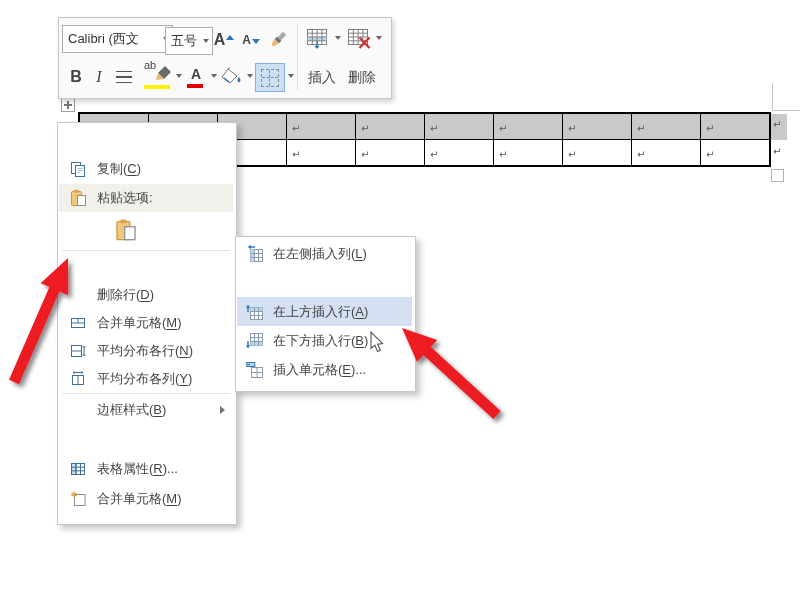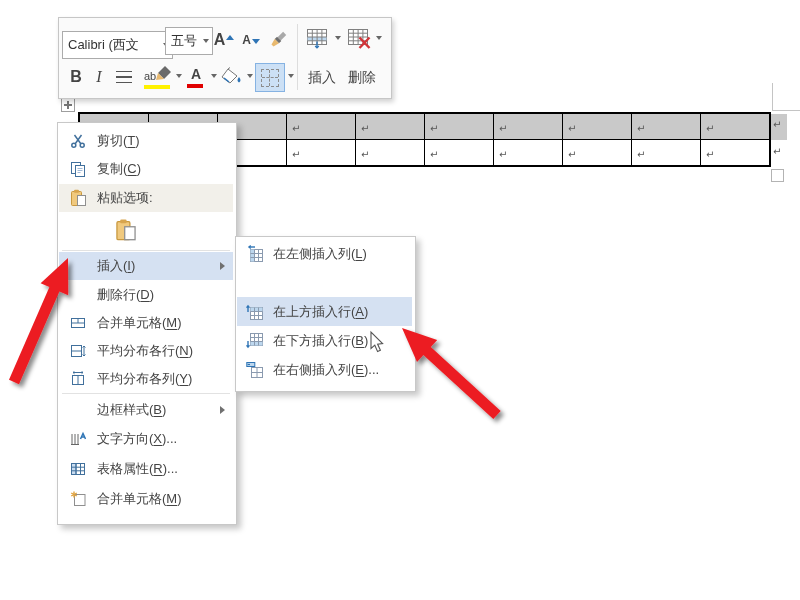--- a/index.html
+++ b/index.html
@@ -27,21 +27,21 @@
   .caret{width:0;height:0;border-left:3.5px solid transparent;border-right:3.5px solid transparent;border-top:4px solid #666}
   .vsep{position:absolute;left:238px;top:6px;width:1px;height:66px;background:#DDD}
   .bold-b{font-weight:bold;font-size:16px;color:#444}
   .ital-i{font-style:italic;font-size:16px;font-family:"Liberation Serif",serif;color:#444}
   .lines-icon div{width:16px;height:2px;background:#555;margin:2px 0}
   .ga{font-weight:bold;font-size:16px;color:#444;line-height:1}
   .gs{font-weight:bold;font-size:12px;color:#444;line-height:1}
   .tri-up{width:0;height:0;border:4px solid transparent;border-bottom:5px solid #2E74B5;margin:0 0 10px 1px}
   .tri-dn{width:0;height:0;border:4px solid transparent;border-top:5px solid #2E74B5;margin:0 0 -6px 1px}
   .hl-icon{position:relative;width:28px;height:24px}
-  .hl-icon .ab{position:absolute;left:0;bottom:7px;font-size:11px;color:#444}
+  .hl-icon .ab{position:absolute;left:0;bottom:18px;font-size:11px;color:#444}
   .hl-icon svg{position:absolute;right:0;top:0}
   .ybar{position:absolute;left:0;bottom:0;width:26px;height:4px;background:var(--highlight-yellow,#FFF200)}
   .fc-icon{position:relative;width:20px;height:24px;text-align:center}
   .fc-icon .a{font-weight:bold;font-size:14px;color:#444;line-height:18px}
   .rbar{position:absolute;left:1px;bottom:1px;width:16px;height:4px;background:var(--font-color-red,#E00000)}
   .borders-btn{position:absolute;background:var(--borders-button-bg,#CCE0F5);border:1px solid var(--borders-button-border,#85B2E2);
                display:flex;align-items:center;justify-content:center}
   .borders-ic{width:16px;height:16px;border:1px dashed #8C8C8C;position:relative}
   .borders-ic::before{content:"";position:absolute;left:0;right:0;top:7px;border-top:1px dashed #8C8C8C}
   .borders-ic::after{content:"";position:absolute;top:0;bottom:0;left:7px;border-left:1px dashed #8C8C8C}
@@ -102,21 +102,21 @@
 </tbody>
   </table>
 <div class="sel-strip"></div>
 <span class="eor" style="left:773px;top:119px">↵</span>
 <span class="eor" style="left:773px;top:146px">↵</span>
 <div class="resize-handle"></div>
 <div class="crop" style="left:772px;top:83px;width:1px;height:27px"></div>
 <div class="crop" style="left:772px;top:110px;width:28px;height:1px"></div>
 
 <div class="toolbar">
-  <div class="combo" style="left:3px;top:13px;width:101px;height:26px">
+  <div class="combo" style="left:3px;top:7px;width:101px;height:26px">
     <span>Calibri (西文</span>
     <span class="caret"></span>
   </div>
   <div class="combo" style="left:106px;top:9px;width:38px;height:26px">
     <span>五号</span>
     <span class="caret"></span>
   </div>
   <div class="tbtn" style="left:152px;top:9px;width:26px;height:26px">
     <span class="ga">A</span>
       <span class="tri-up"></span>
@@ -199,33 +199,20 @@
   <span class="caret" style="position:absolute;left:188px;top:56px"></span>
   <div class="borders-btn" style="left:196px;top:45px;width:28px;height:27px">
     <div class="borders-ic"></div>
   </div>
   <span class="caret" style="position:absolute;left:229px;top:56px"></span>
   <div class="tlabel" style="left:246px;top:51px;width:34px">插入</div>
   <div class="tlabel" style="left:286px;top:51px;width:34px">删除</div>
 </div>
 
 <div class="menu main-menu">
-  <div class="mi" style="top:4px">
-    <span class="ic">
-      <svg width="16" height="16" viewBox="0 0 16 16">
-          <g fill="none" stroke="#41709C" stroke-width="1.5">
-            <path d="M4.5 2 L11 11"></path>
-            <path d="M11.5 2 L5 11"></path>
-            <circle cx="3.8" cy="12.3" r="2"></circle>
-            <circle cx="12.2" cy="12.3" r="2"></circle>
-          </g>
-        </svg>
-    </span>
-    <span><span>剪切(</span><u>T</u><span>)</span></span>
-  </div>
   <div class="mi" style="top:32px">
     <span class="ic">
       <svg width="16" height="16" viewBox="0 0 16 16">
           <rect x="1.5" y="1.5" width="9" height="11" fill="#fff" stroke="#41709C"></rect>
           <rect x="5.5" y="4.5" width="9" height="11" fill="#fff" stroke="#41709C"></rect>
           <g stroke="#9FB8D6">
             <path d="M7.5 7.5 h5"></path>
             <path d="M7.5 9.5 h5"></path>
             <path d="M7.5 11.5 h3"></path>
           </g>
@@ -244,25 +231,20 @@
     <span>粘贴选项:</span>
   </div>
   <div class="paste-btn">
     <svg width="22" height="24" viewBox="0 0 17 18">
         <rect x="1.5" y="2.5" width="10" height="14" rx="1" fill="#F0C97E" stroke="#C9993F"></rect>
         <rect x="4" y="0.8" width="5" height="3" rx="1" fill="#D8A54E"></rect>
         <rect x="7.5" y="6.5" width="8" height="10" fill="#fff" stroke="#8F8F8F"></rect>
       </svg>
   </div>
   <div class="msep" style="top:127px"></div>
-  <div class="mi hl" style="top:129px">
-    <span class="ic"></span>
-    <span><span>插入(</span><u>I</u><span>)</span></span>
-    <span class="sub-arrow"></span>
-  </div>
   <div class="mi" style="top:158px">
     <span class="ic"></span>
     <span><span>删除行(</span><u>D</u><span>)</span></span>
   </div>
   <div class="mi" style="top:186px">
     <span class="ic">
       <svg width="16" height="16" viewBox="0 0 16 16">
           <rect x="1.5" y="3.5" width="13" height="9" fill="#fff" stroke="#41709C"></rect>
           <path d="M1.5 8 H14.5 M8 3.5 V8" stroke="#41709C" fill="none"></path>
         </svg>
@@ -296,37 +278,20 @@
         </svg>
     </span>
     <span><span>平均分布各列(</span><u>Y</u><span>)</span></span>
   </div>
   <div class="msep" style="top:270px"></div>
   <div class="mi" style="top:273px">
     <span class="ic"></span>
     <span><span>边框样式(</span><u>B</u><span>)</span></span>
     <span class="sub-arrow"></span>
   </div>
-  <div class="mi" style="top:302px">
-    <span class="ic">
-      <svg width="16" height="16" viewBox="0 0 16 16">
-          <g stroke="#666" fill="none">
-            <path d="M2 3 V13"></path>
-            <path d="M5 3 V13"></path>
-            <path d="M8 3 V13"></path>
-            <path d="M1 13.5 H9"></path>
-          </g>
-          <g stroke="#2E74B5" stroke-width="1.5" fill="none">
-            <path d="M10.5 8 L13 2.5 L15.5 8"></path>
-            <path d="M11.5 6 H14.5"></path>
-          </g>
-        </svg>
-    </span>
-    <span><span>文字方向(</span><u>X</u><span>)...</span></span>
-  </div>
   <div class="mi" style="top:332px">
     <span class="ic">
       <svg width="16" height="16" viewBox="0 0 16 16">
           <rect x="1.5" y="2.5" width="13" height="11" fill="#fff" stroke="#41709C"></rect>
           <rect x="1.5" y="2.5" width="4.5" height="11" fill="#C9DCF0" stroke="#41709C"></rect>
           <path d="M6 2.5 V13.5 M10.5 2.5 V13.5 M1.5 6.2 H14.5 M1.5 9.8 H14.5" stroke="#41709C" fill="none"></path>
         </svg>
     </span>
     <span><span>表格属性(</span><u>R</u><span>)...</span></span>
   </div>
@@ -392,21 +357,21 @@
     <span class="ic">
       <svg width="18" height="18" viewBox="0 0 18 18">
           <rect x="5.5" y="6.5" width="11" height="10" fill="#fff" stroke="#8A9AAF"></rect>
           <path d="M11 6.5 V16.5 M5.5 11.5 H16.5" stroke="#8A9AAF" fill="none"></path>
           <rect x="0.8" y="1.5" width="8" height="4" fill="#BDD7EE" stroke="#2E74B5"></rect>
           <g stroke="#2E74B5" stroke-width="1.2" fill="none">
             <path d="M4 3.5 H1.6"></path>
           </g>
         </svg>
     </span>
-    <span><span>在右侧插入列(</span><u>E</u><span>)...</span></span>
+    <span><span>插入单元格(</span><u>E</u><span>)...</span></span>
   </div>
 </div>
 
 <svg class="overlay" width="800" height="600" viewBox="0 0 800 600">
   <defs>
     <filter id="ds" x="-30%" y="-30%" width="170%" height="170%">
       <feDropShadow dx="3.5" dy="3.5" stdDeviation="2.2" flood-color="#000" flood-opacity="0.45"></feDropShadow>
     </filter>
   </defs>
   <g filter="url(#ds)">

